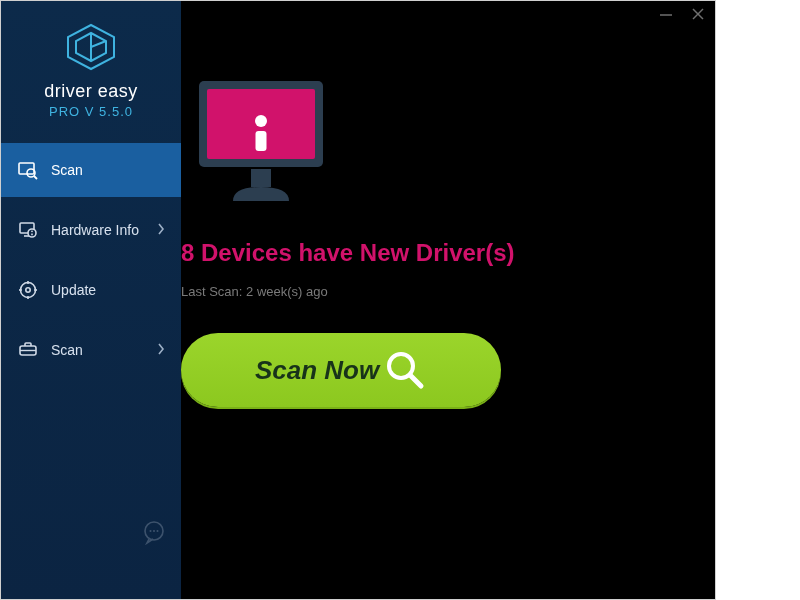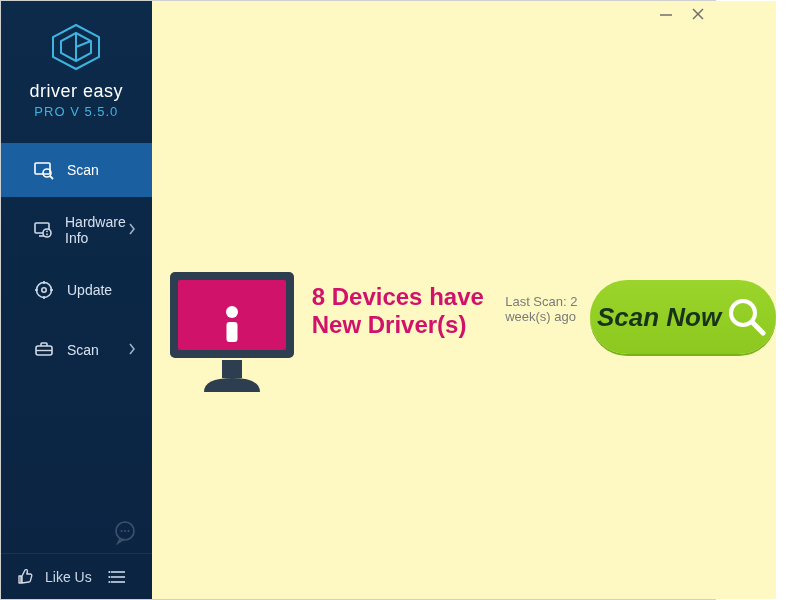--- a/index.html
+++ b/index.html
@@ -7,33 +7,33 @@
   .window { width: 716px; height: 600px; background: #fff; border: 1px solid #d0d0d0; position: relative; display: flex; }
   .titlebar-controls { position: absolute; top: 6px; right: 10px; display: flex; gap: 18px; z-index: 20; }
   .titlebar-controls svg { display: block; }
 
   .sidebar { width: 180px; height: 100%; background: linear-gradient(180deg,#0c2a4a 0%, #0b2442 100%); color: #cfd9e6; display: flex; flex-direction: column; position: relative; }
   .brand { padding: 22px 0 14px 0; text-align: center; }
   .brand-name { color: #fff; font-weight: 500; letter-spacing: 0.5px; font-size: 18px; margin-top: 6px; }
   .brand-version { color: #3fb3e0; font-size: 13px; letter-spacing: 1px; margin-top: 2px; }
 
   .nav { margin-top: 10px; }
-  .nav-item { display: flex; align-items: center; height: 54px; padding: 0 16px 0 32px; color: #d7e1ee; font-size: 14px; cursor: pointer; position: relative; }
+  .nav-item { display: flex; align-items: center; height: 54px; padding: 0 16px 0 16px; color: #d7e1ee; font-size: 14px; cursor: pointer; position: relative; }
   .nav-item + .nav-item { margin-top: 6px; }
   .nav-item.active { background: #1a5fa0; color: #fff; }
   .nav-item .icon { width: 22px; height: 22px; margin-right: 12px; display: flex; align-items: center; justify-content: center; }
   .nav-item .chev { margin-left: auto; }
 
   .bottom-bar { margin-top: auto; height: 46px; border-top: 1px solid rgba(255,255,255,0.07); display: flex; align-items: center; padding: 0 14px; color: #cbd7e6; font-size: 14px; }
   .bottom-bar .icon { width: 20px; height: 20px; margin-right: 10px; display:flex; align-items:center; justify-content:center; }
   .bottom-bar .menu-icon { margin-left: auto; }
   
   .chat-bubble { position: absolute; bottom: 50px; right: 14px; opacity: 0.25; }
 
-  .content { flex: 1; height: 100%; background: #fef9c3; position: relative; display: flex; flex-direction: row; align-items: center; }
+  .content { flex: 1; height: 100%; background: #000000; position: relative; display: flex; flex-direction: column; }
   .monitor-wrap { margin-top: 72px; }
   .headline { margin-top: 22px; color: #d1126b; font-size: 24px; font-weight: 700; }
   .subline { margin-top: 17px; color: #7a7a7a; font-size: 13px; }
   .cta { margin-top: 34px; width: 320px; height: 74px; border-radius: 40px; background: linear-gradient(180deg,#9bd52b 0%, #8cc81f 100%); display: flex; align-items: center; justify-content: center; gap: 4px; color: #18331a; font-size: 26px; font-weight: 700; font-style: italic; cursor: pointer; box-shadow: 0 2px 0 #7ab117; }
   .cta .mag { display:flex; }
 
   .watermark { position: absolute; left: 4px; bottom: 40px; color: rgba(0,0,0,0.06); font-size: 40px; font-weight: 600; letter-spacing: -1px; pointer-events: none; user-select: none; z-index: 30; }
   .watermark .sub { font-size: 16px; letter-spacing: 0; margin-left: 2px; }
 </style>
 </head>
@@ -133,38 +133,20 @@
     <span class="chat-bubble">
       <svg width="26" height="26" viewBox="0 0 26 26">
           <circle cx="13" cy="12" r="9" fill="none" stroke="#cfd9e6" stroke-width="1.6"></circle>
           <path d="M8 20 L6 24 L12 20" fill="none" stroke="#cfd9e6" stroke-width="1.6"></path>
           <circle cx="9.5" cy="12" r="1" fill="#cfd9e6"></circle>
           <circle cx="13" cy="12" r="1" fill="#cfd9e6"></circle>
           <circle cx="16.5" cy="12" r="1" fill="#cfd9e6"></circle>
         </svg>
     </span>
 
-    <div class="bottom-bar">
-      <span class="icon">
-        <svg width="18" height="18" viewBox="0 0 18 18">
-            <path d="M3 8 h2 v7 h-2 z M6 15 V8 l3 -6 a1.5 1.5 0 0 1 2.5 1 l-0.7 3 h3.5 a1.5 1.5 0 0 1 1.45 1.9 l-1.4 5 a1.5 1.5 0 0 1 -1.45 1.1 z" fill="none" stroke="#cfd9e6" stroke-width="1.4" stroke-linejoin="round"></path>
-          </svg>
-      </span>
-      <span>Like Us</span>
-      <span class="icon menu-icon">
-        <svg width="20" height="16" viewBox="0 0 20 16">
-            <line x1="3" y1="3" x2="17" y2="3" stroke="#cfd9e6" stroke-width="1.6"></line>
-            <line x1="3" y1="8" x2="17" y2="8" stroke="#cfd9e6" stroke-width="1.6"></line>
-            <line x1="3" y1="13" x2="17" y2="13" stroke="#cfd9e6" stroke-width="1.6"></line>
-            <circle cx="1.4" cy="3" r="1.1" fill="#cfd9e6"></circle>
-            <circle cx="1.4" cy="8" r="1.1" fill="#cfd9e6"></circle>
-            <circle cx="1.4" cy="13" r="1.1" fill="#cfd9e6"></circle>
-          </svg>
-      </span>
-    </div>
   </div>
 
   <div class="content">
     <div class="monitor-wrap">
       <svg width="160" height="140" viewBox="0 0 160 140">
         <rect x="18" y="8" width="124" height="86" rx="5" fill="#2c3e50"></rect>
         <rect x="26" y="16" width="108" height="70" rx="2" fill="#d1126b"></rect>
         <rect x="70" y="96" width="20" height="18" fill="#2c3e50"></rect>
         <path d="M52 128 q0 -14 28 -14 q28 0 28 14 z" fill="#2c3e50"></path>
         <circle cx="80" cy="48" r="6" fill="#ffffff"></circle>

